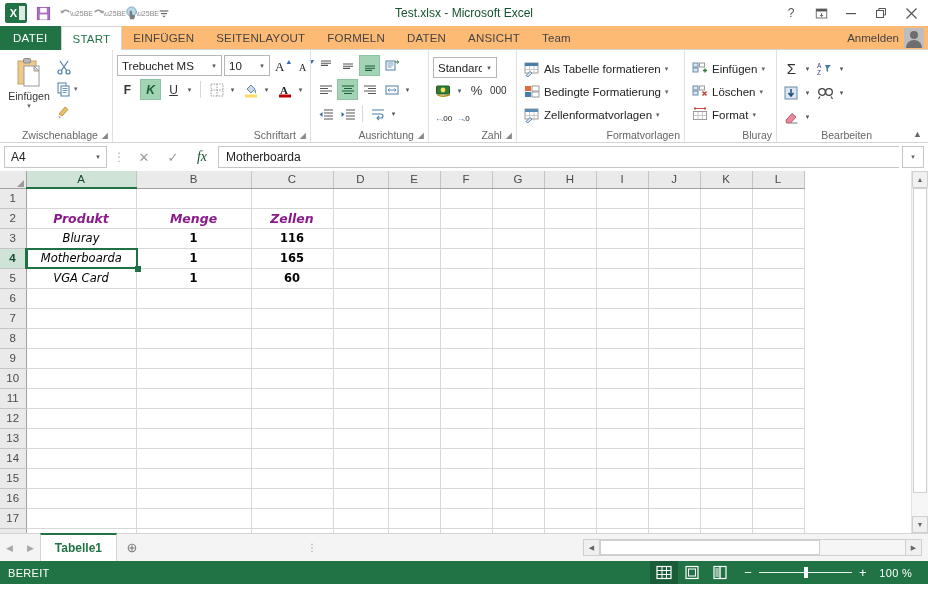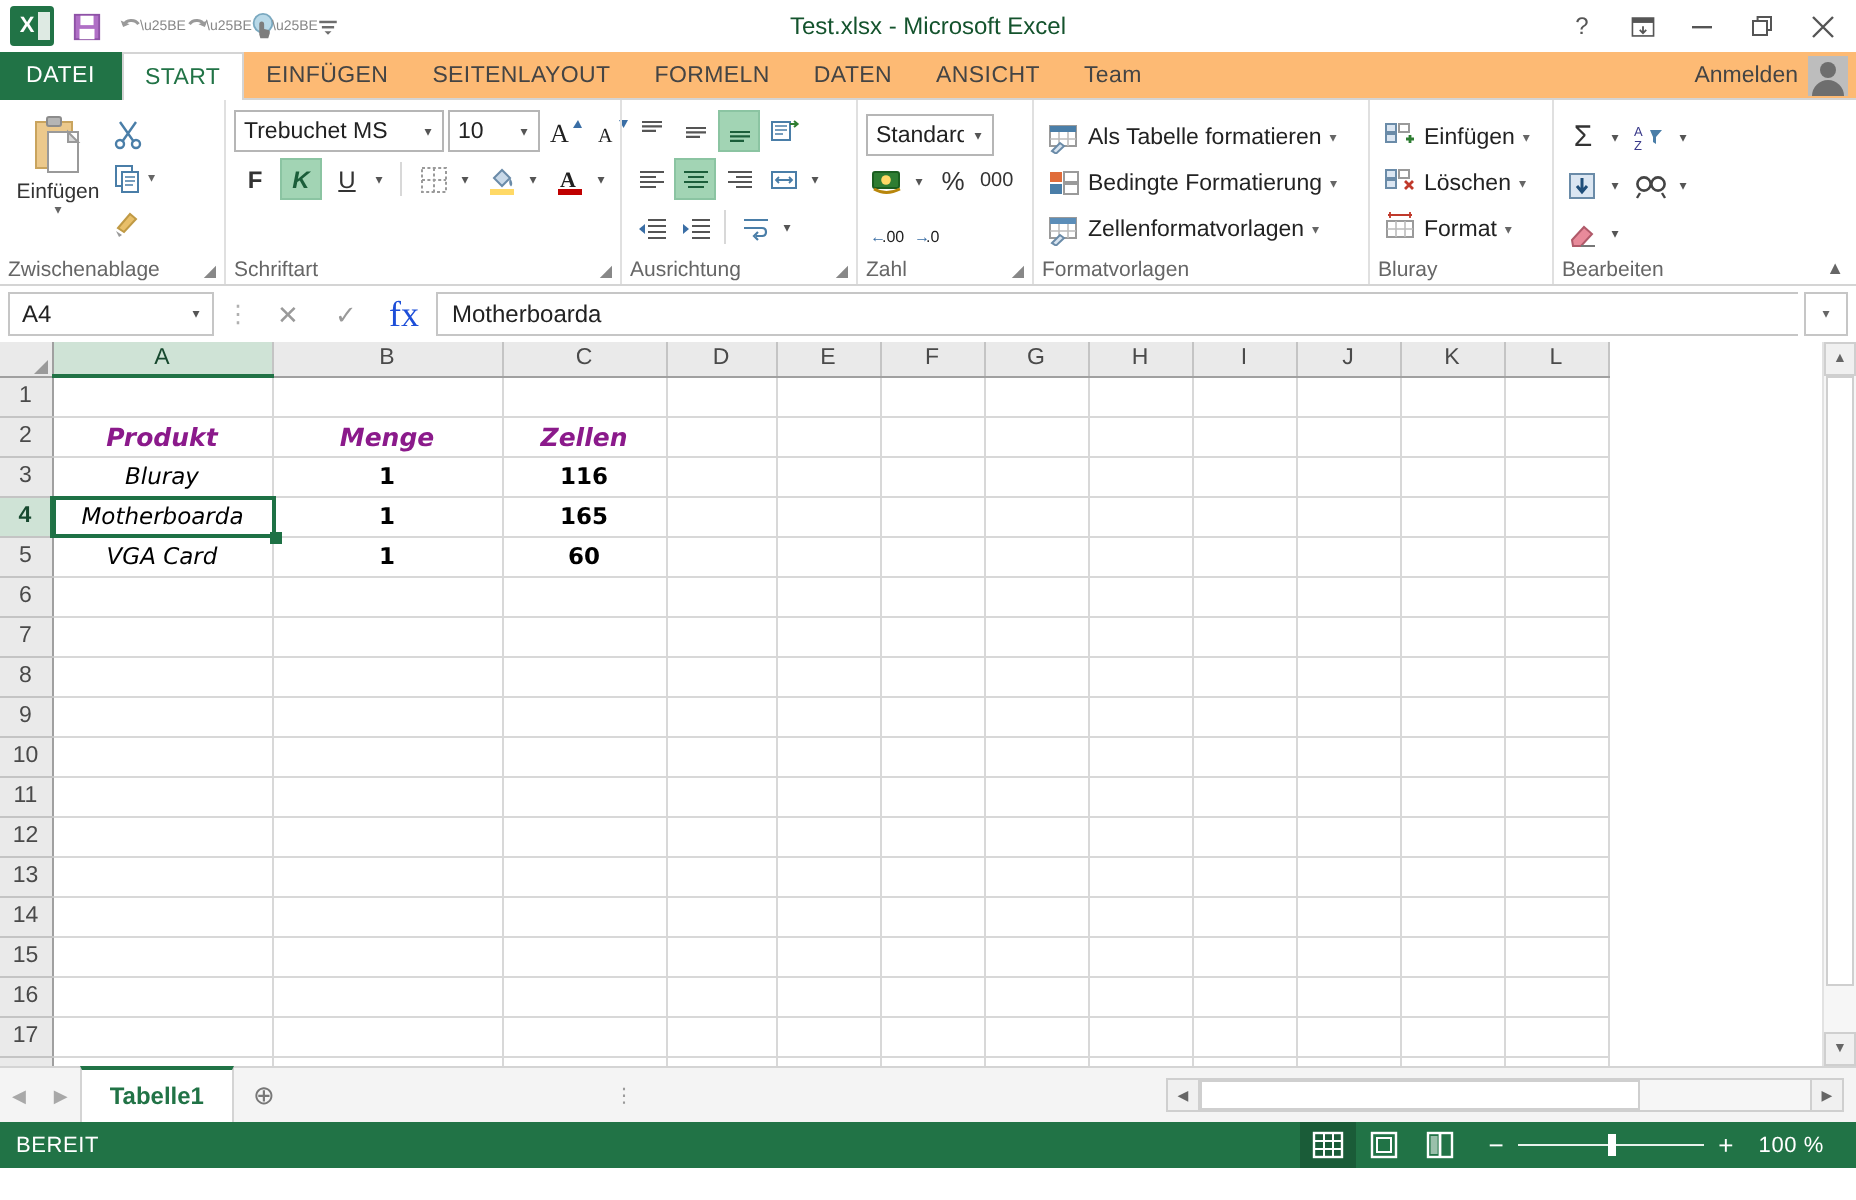--- a/index.html
+++ b/index.html
@@ -76,21 +76,21 @@
   
   .ribbon {
     height: 93px; background: #ffffff; display: flex; align-items: stretch;
     border-bottom: 1px solid #d4d4d4; position: relative;
   }
   .rgroup { position: relative; display: flex; flex-direction: column; padding: 3px 4px 0 4px; }
   .rgroup + .rgroup { border-left: 1px solid #e0e0e0; }
   .rgroup-body { flex: 1; display: flex; align-items: flex-start; padding-top: 2px; }
   .rgroup-label {
     height: 14px; font-size: 10.5px; color: #666; text-align: center;
-    display: flex; align-items: center; justify-content: space-between; gap: 4px;
+    display: flex; align-items: center; justify-content: flex-end; gap: 4px;
   }
   .dlg-launch { font-size: 8px; color: #888; }
 
   
   .big-btn { display: flex; flex-direction: column; align-items: center; width: 50px; padding-top: 2px; }
   .big-btn .lbl { font-size: 10.5px; color: #333; margin-top: 1px; }
   .big-btn .caret { font-size: 7px; color: #666; line-height: 7px; }
   .clip-icon { width: 30px; height: 32px; position: relative; }
   .small-stack { display: flex; flex-direction: column; gap: 1px; padding-top: 1px; }
   .small-btn { display: flex; align-items: center; height: 21px; gap: 2px; padding: 0 2px; }
@@ -130,21 +130,21 @@
 
   
   .fbar { height: 28px; background: #fff; display: flex; align-items: center; padding: 2px 4px; gap: 3px; }
   .namebox {
     width: 103px; height: 22px; border: 1px solid #c6c6c6; background:#fff;
     display: flex; align-items: center; padding-left: 6px; font-size: 12px; color: #222;
   }
   .namebox .cdrop { margin-left: auto; width: 16px; text-align: center; font-size: 7px; color: #555; }
   .fbar-sep { color: #b0b0b0; font-size: 12px; padding: 0 3px; }
   .fbtn { width: 26px; height: 22px; display: flex; align-items: center; justify-content: center; color: #9a9a9a; font-size: 13px; }
-  .fbtn.fx { color: #1d4ed8; font-family: "Liberation Serif", serif; font-size: 18px; }
+  .fbtn.fx { color: #14532d; font-style: italic; font-family: "Liberation Serif", serif; font-size: 14px; }
   .finput {
     flex: 1; height: 22px; border: 1px solid #c6c6c6; border-right: none; background: #fff;
     display: flex; align-items: center; padding-left: 7px; font-size: 12px; color: #222;
   }
   .fexpand {
     width: 22px; height: 22px; border: 1px solid #c6c6c6; background: #fff;
     display: flex; align-items: center; justify-content: center; font-size: 7px; color: #666;
   }
 
   

